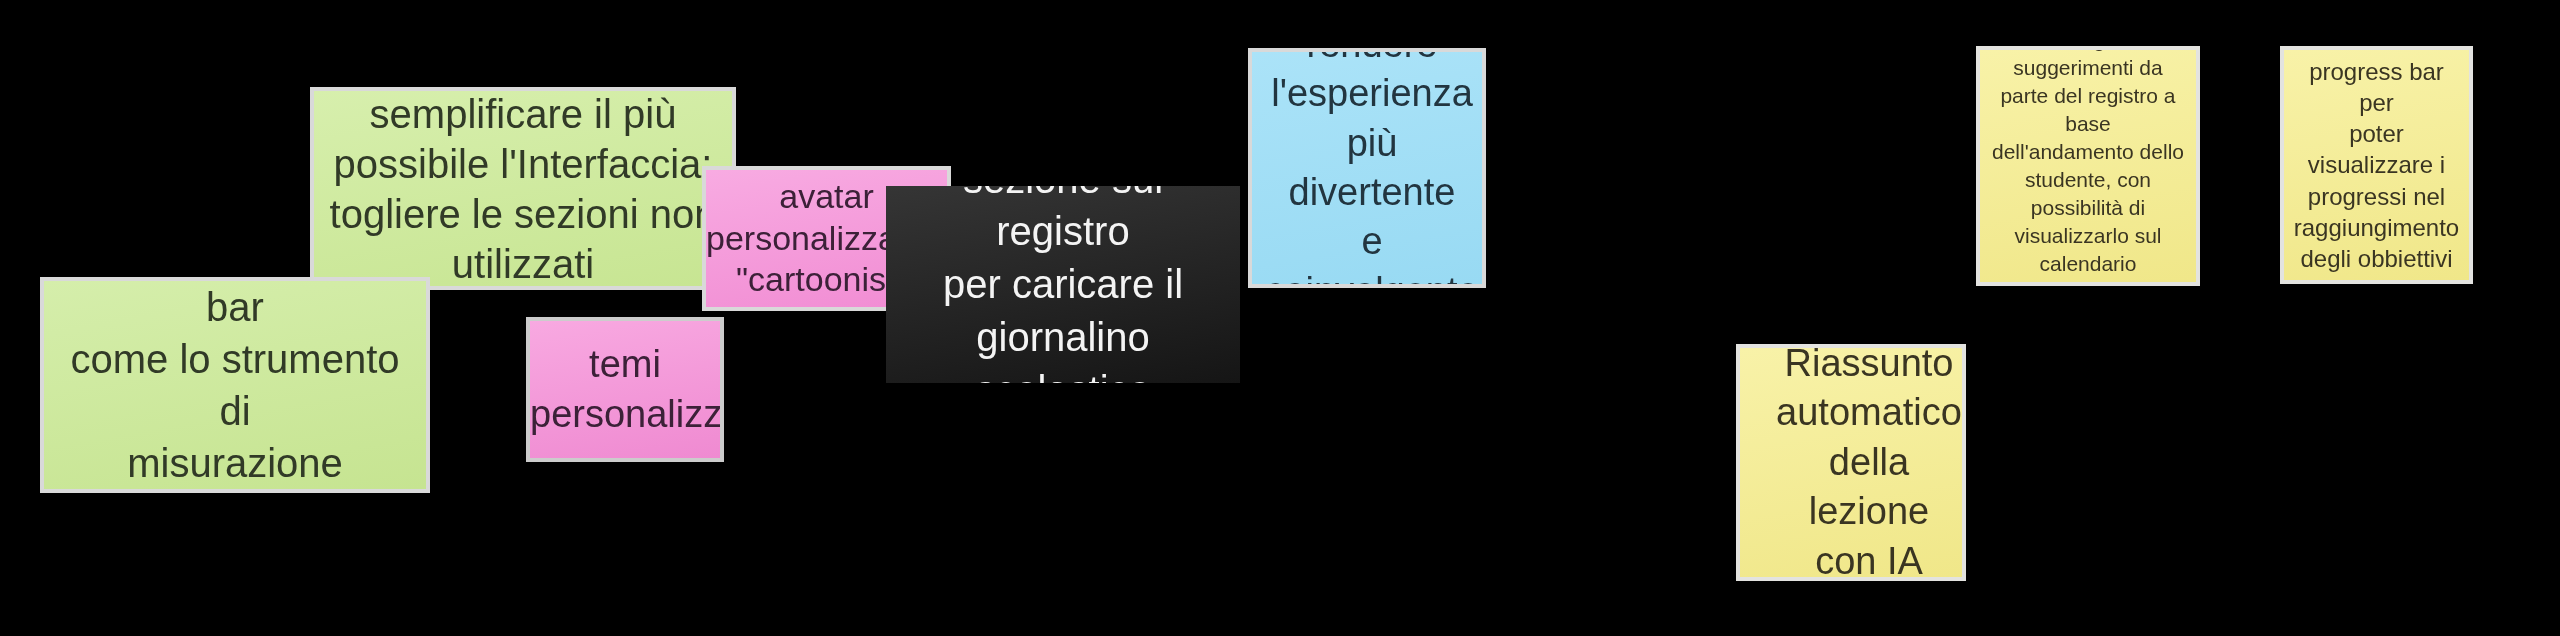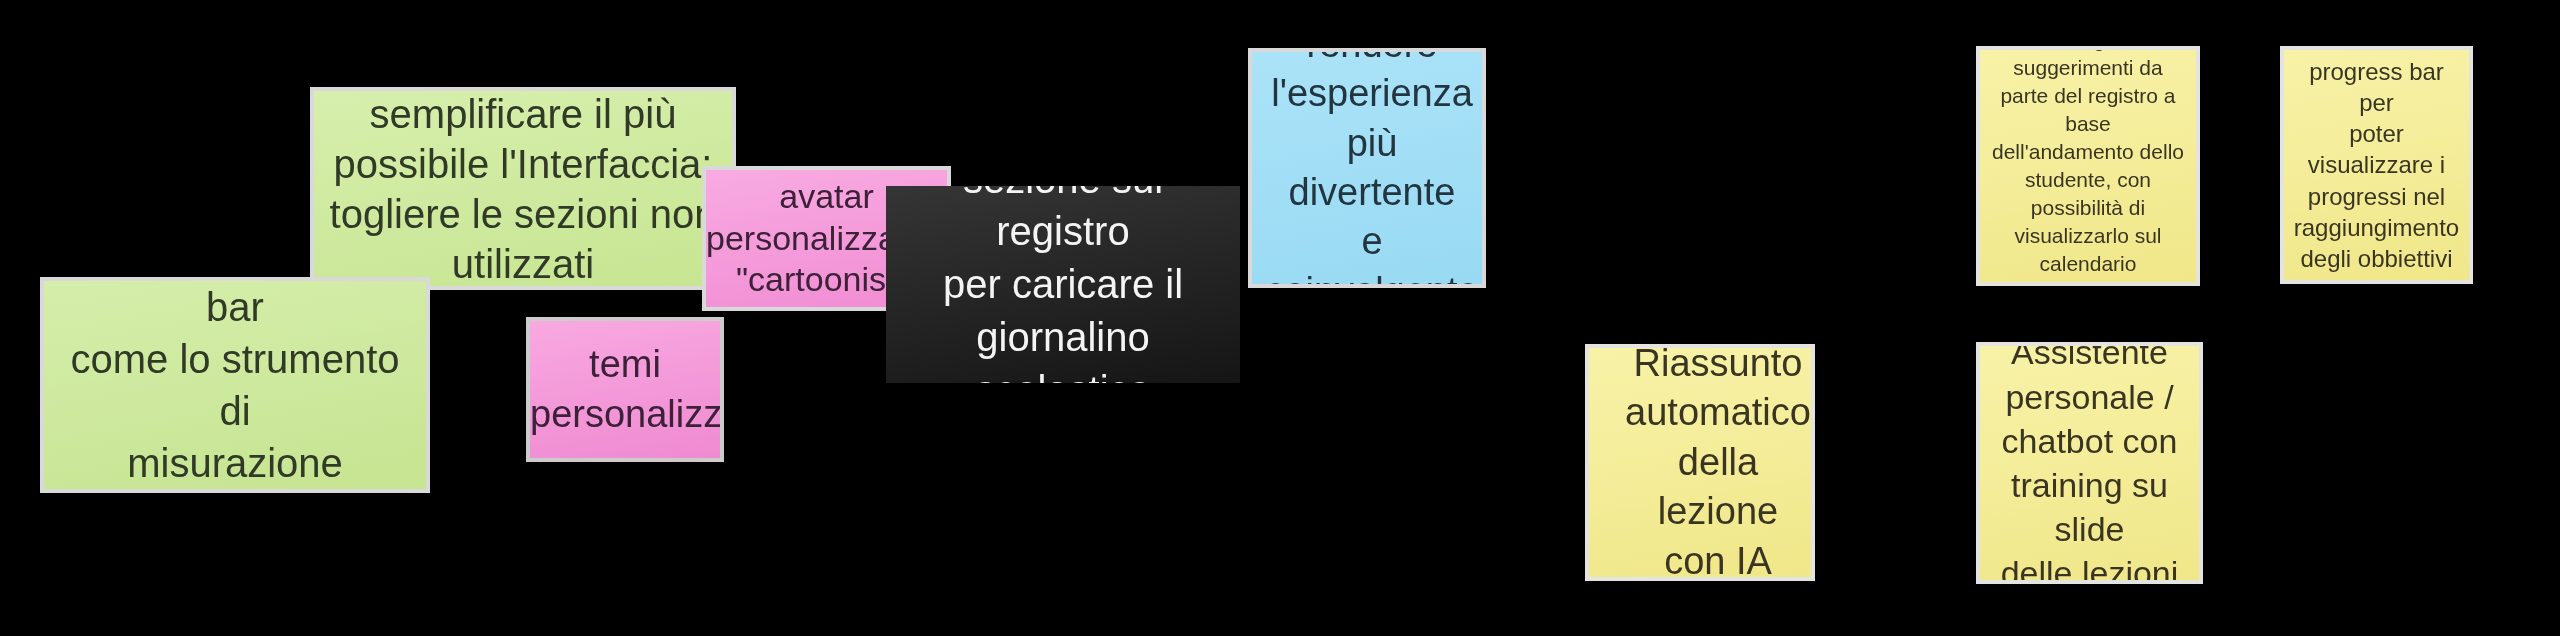--- a/index.html
+++ b/index.html
@@ -88,28 +88,21 @@
   <div class="note" style="left: 2280px; top: 46px; width: 193px; height: 238px; z-index: 1; font-size: 24px; line-height: 1.3; background: linear-gradient(170deg, rgb(248, 242, 168) 0%, rgb(240, 231, 137) 100%); color: rgb(58, 53, 34); border: 4px solid rgb(227, 227, 224);">
     <span class="note-text">inserire i vari
 progress bar per
 poter visualizzare i
 progressi nel
 raggiungimento
 degli obbiettivi
 impostati</span>
   </div>
 
-  <div class="note" style="left: 1585px; top: 344px; width: 230px; height: 237px; z-index: 1; font-size: 38px; line-height: 1.3; background: linear-gradient(170deg, rgb(248, 242, 168) 0%, rgb(240, 231, 137) 100%); color: rgb(58, 53, 34); border: 4px solid rgb(227, 227, 224); padding-left: 36px;">
+  <div class="note" style="left: 1736px; top: 344px; width: 230px; height: 237px; z-index: 1; font-size: 38px; line-height: 1.3; background: linear-gradient(170deg, rgb(248, 242, 168) 0%, rgb(240, 231, 137) 100%); color: rgb(58, 53, 34); border: 4px solid rgb(227, 227, 224); padding-left: 36px;">
     <span class="note-text">Riassunto
 automatico
 della lezione
 con IA</span>
   </div>
 
-  <div class="note" style="left: 1976px; top: 342px; width: 227px; height: 242px; z-index: 1; font-size: 34px; line-height: 1.3; background: linear-gradient(170deg, rgb(248, 242, 168) 0%, rgb(240, 231, 137) 100%); color: rgb(58, 53, 34); border: 4px solid rgb(227, 227, 224);">
-    <span class="note-text">Assistente
-personale /
-chatbot con
-training su slide
-delle lezioni</span>
-  </div>
 
 </div>
 
 </body></html>

